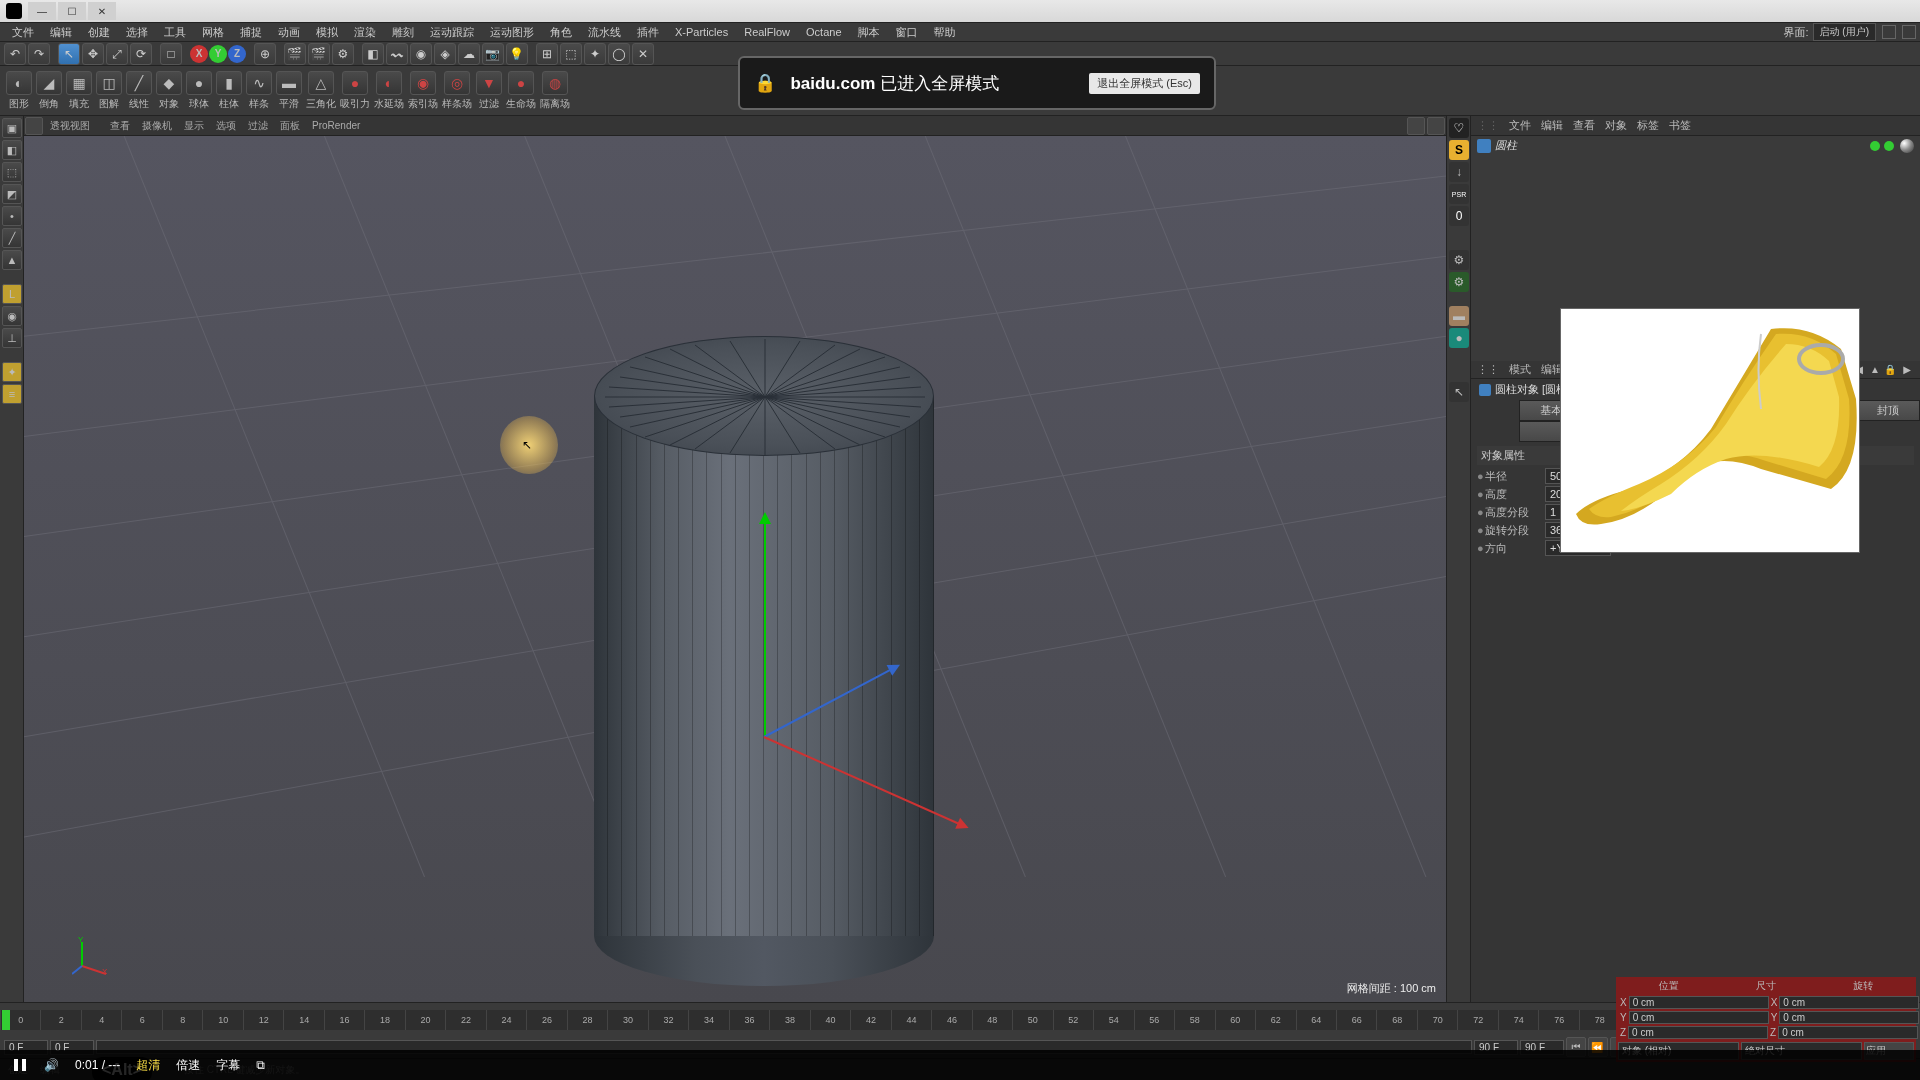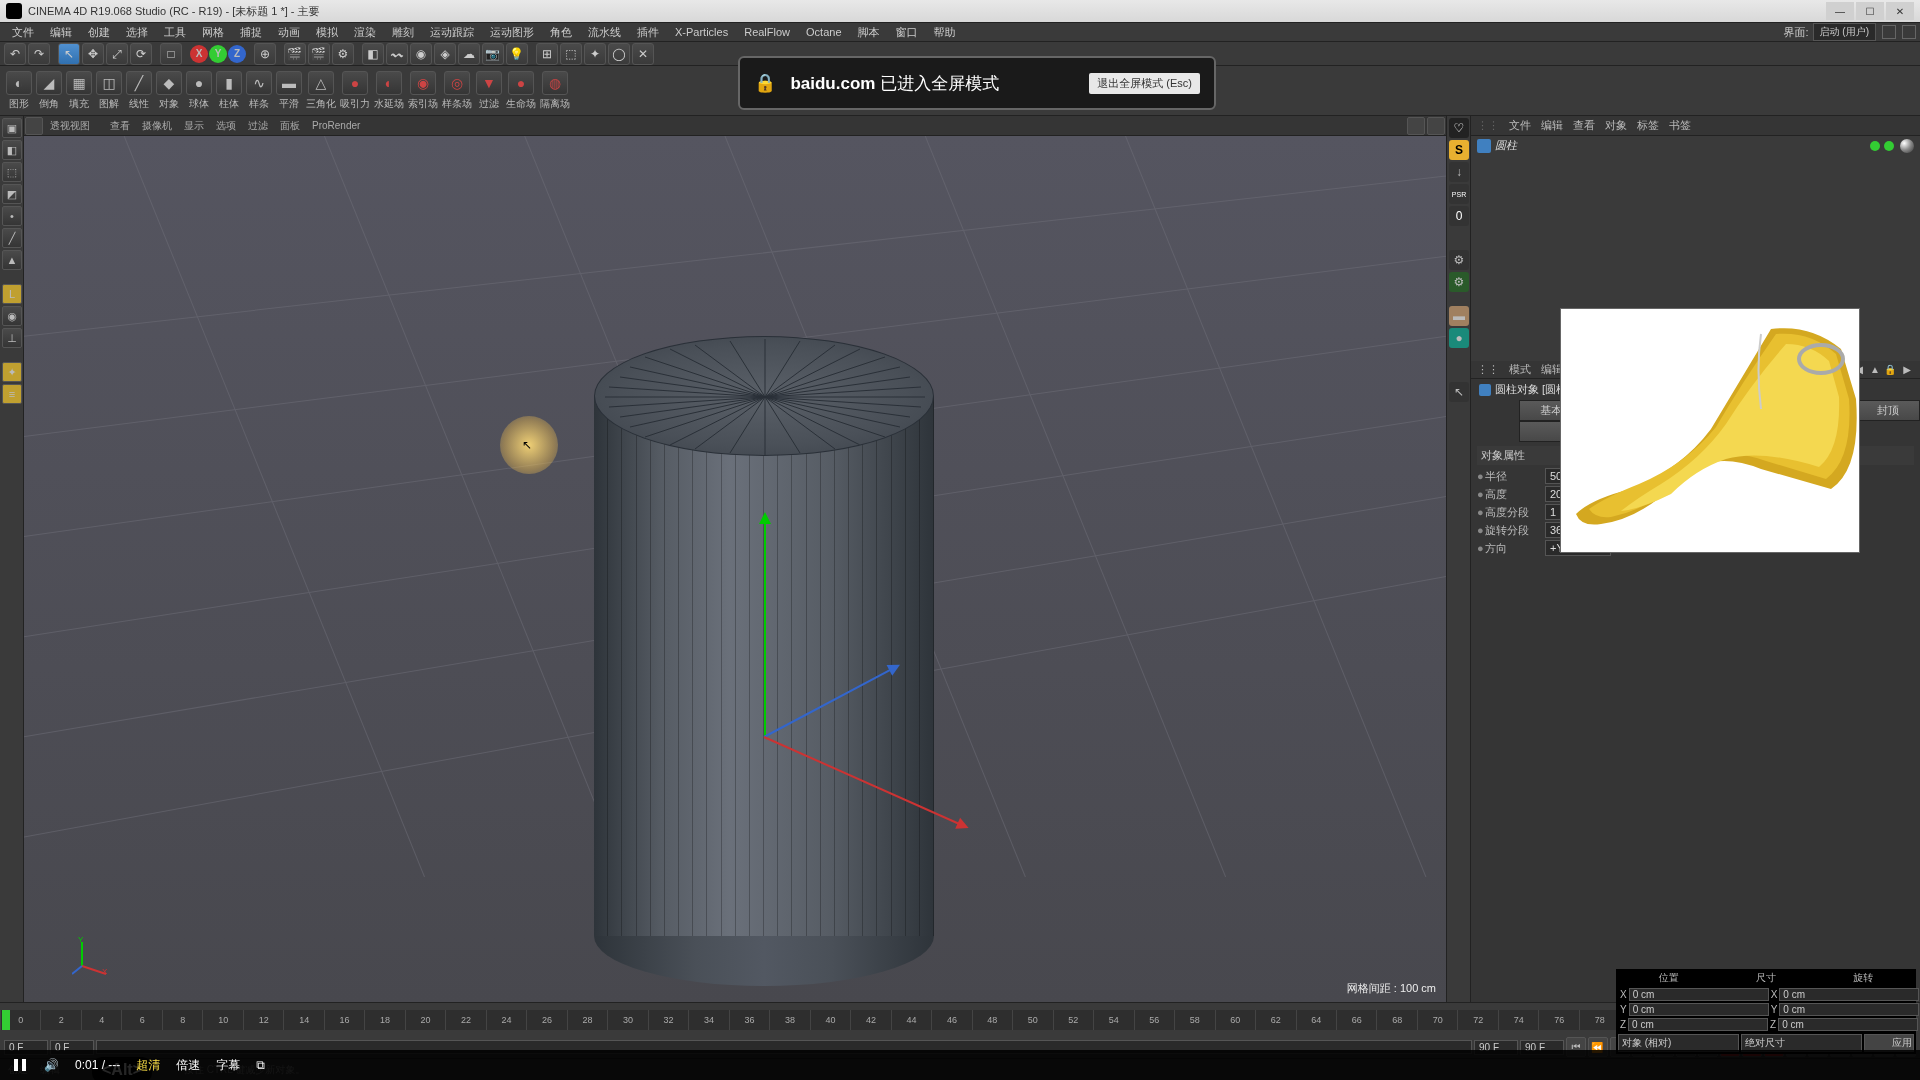--- a/index.html
+++ b/index.html
@@ -110,29 +110,29 @@
 .truler .playhead { position: absolute; left: 2px; top: 0; bottom: 0; width: 8px; background: #3c3; }
 .trframe { width: 50px; background: #2a2a2a; border: 1px solid #555; padding: 1px 4px; font-size: 10px; color: #ccc; margin: 0 4px; }
 .timerow2 { height: 22px; display: flex; align-items: center; padding: 0 4px; gap: 2px; }
 .timerow2 .finp { width: 44px; background: #2a2a2a; border: 1px solid #555; padding: 1px 4px; font-size: 10px; color: #ccc; }
 .timerow2 .tslider { flex: 1; height: 14px; background: #2a2a2a; border: 1px solid #555; }
 .timerow2 .fbtn { width: 20px; height: 20px; background: #444; border: 1px solid #555; border-radius: 2px; display: flex; align-items: center; justify-content: center; font-size: 10px; }
 .timerow2 .fbtn.rec { background: #aa2222; }
 .timerow2 .fbtn.k { background: #555; }
 
 
-.coordpanel { position: absolute; right: 4px; bottom: 26px; width: 300px; background: #000000; font-size: 10px; }
+.coordpanel { position: absolute; right: 4px; bottom: 18px; width: 300px; background: #7f1d1d; font-size: 10px; }
 .coordpanel .chdr { display: flex; padding: 2px 4px; color: #bbb; }
 .coordpanel .chdr span { flex: 1; text-align: center; }
 .coordpanel .crow { display: flex; padding: 1px 4px; align-items: center; }
 .coordpanel .crow .cl { width: 14px; color: #bbb; }
 .coordpanel .crow .ci { flex: 1; background: #2a2a2a; border: 1px solid #555; padding: 0 3px; color: #ccc; margin: 0 2px; font-size: 10px; }
 .coordpanel .cbot { display: flex; padding: 2px; gap: 2px; }
 .coordpanel .csel { flex: 1; background: #2a2a2a; border: 1px solid #555; padding: 1px 3px; color: #ccc; font-size: 10px; }
-.coordpanel .capply { width: 50px; background: #444; border: 1px solid #555; text-align: right; padding: 1px; color: #ccc; }
+.coordpanel .capply { width: 50px; background: #444; border: 1px solid #555; text-align: left; padding: 1px; color: #ccc; }
 
 
 .status { height: 22px; background: #353535; display: flex; align-items: center; padding: 0 8px; font-size: 10px; color: #888; border-top: 1px solid #222; }
 .status .sitem { margin-right: 12px; }
 .status .key { background: #000; color: #fff; font-size: 16px; font-weight: bold; padding: 4px 10px; border-radius: 10px; margin-left: 20px; }
 
 
 .videobar { position: absolute; bottom: 0; left: 0; right: 0; height: 30px; background: rgba(0,0,0,0.85); display: flex; align-items: center; padding: 0 12px; gap: 16px; color: #fff; font-size: 12px; z-index: 200; }
 .videobar .vbtn { cursor: pointer; display: flex; align-items: center; }
 .videobar .prog { flex: 1; }
@@ -156,21 +156,20 @@
 
 svg { display: block; }
 </style>
 </head>
 <body>
 
 <div class="app">
 
   <div class="titlebar">
     <div class="logo"></div>
-    <div class="title">CINEMA 4D R19.068 Studio (RC - R19) - [未标题 1 *] - 主要</div>
     <div class="winbtns">
       <div class="winbtn">—</div>
       <div class="winbtn">☐</div>
       <div class="winbtn">✕</div>
     </div>
   </div>
 
   <div class="menubar">
     <div class="item">文件</div>
     <div class="item">编辑</div>

